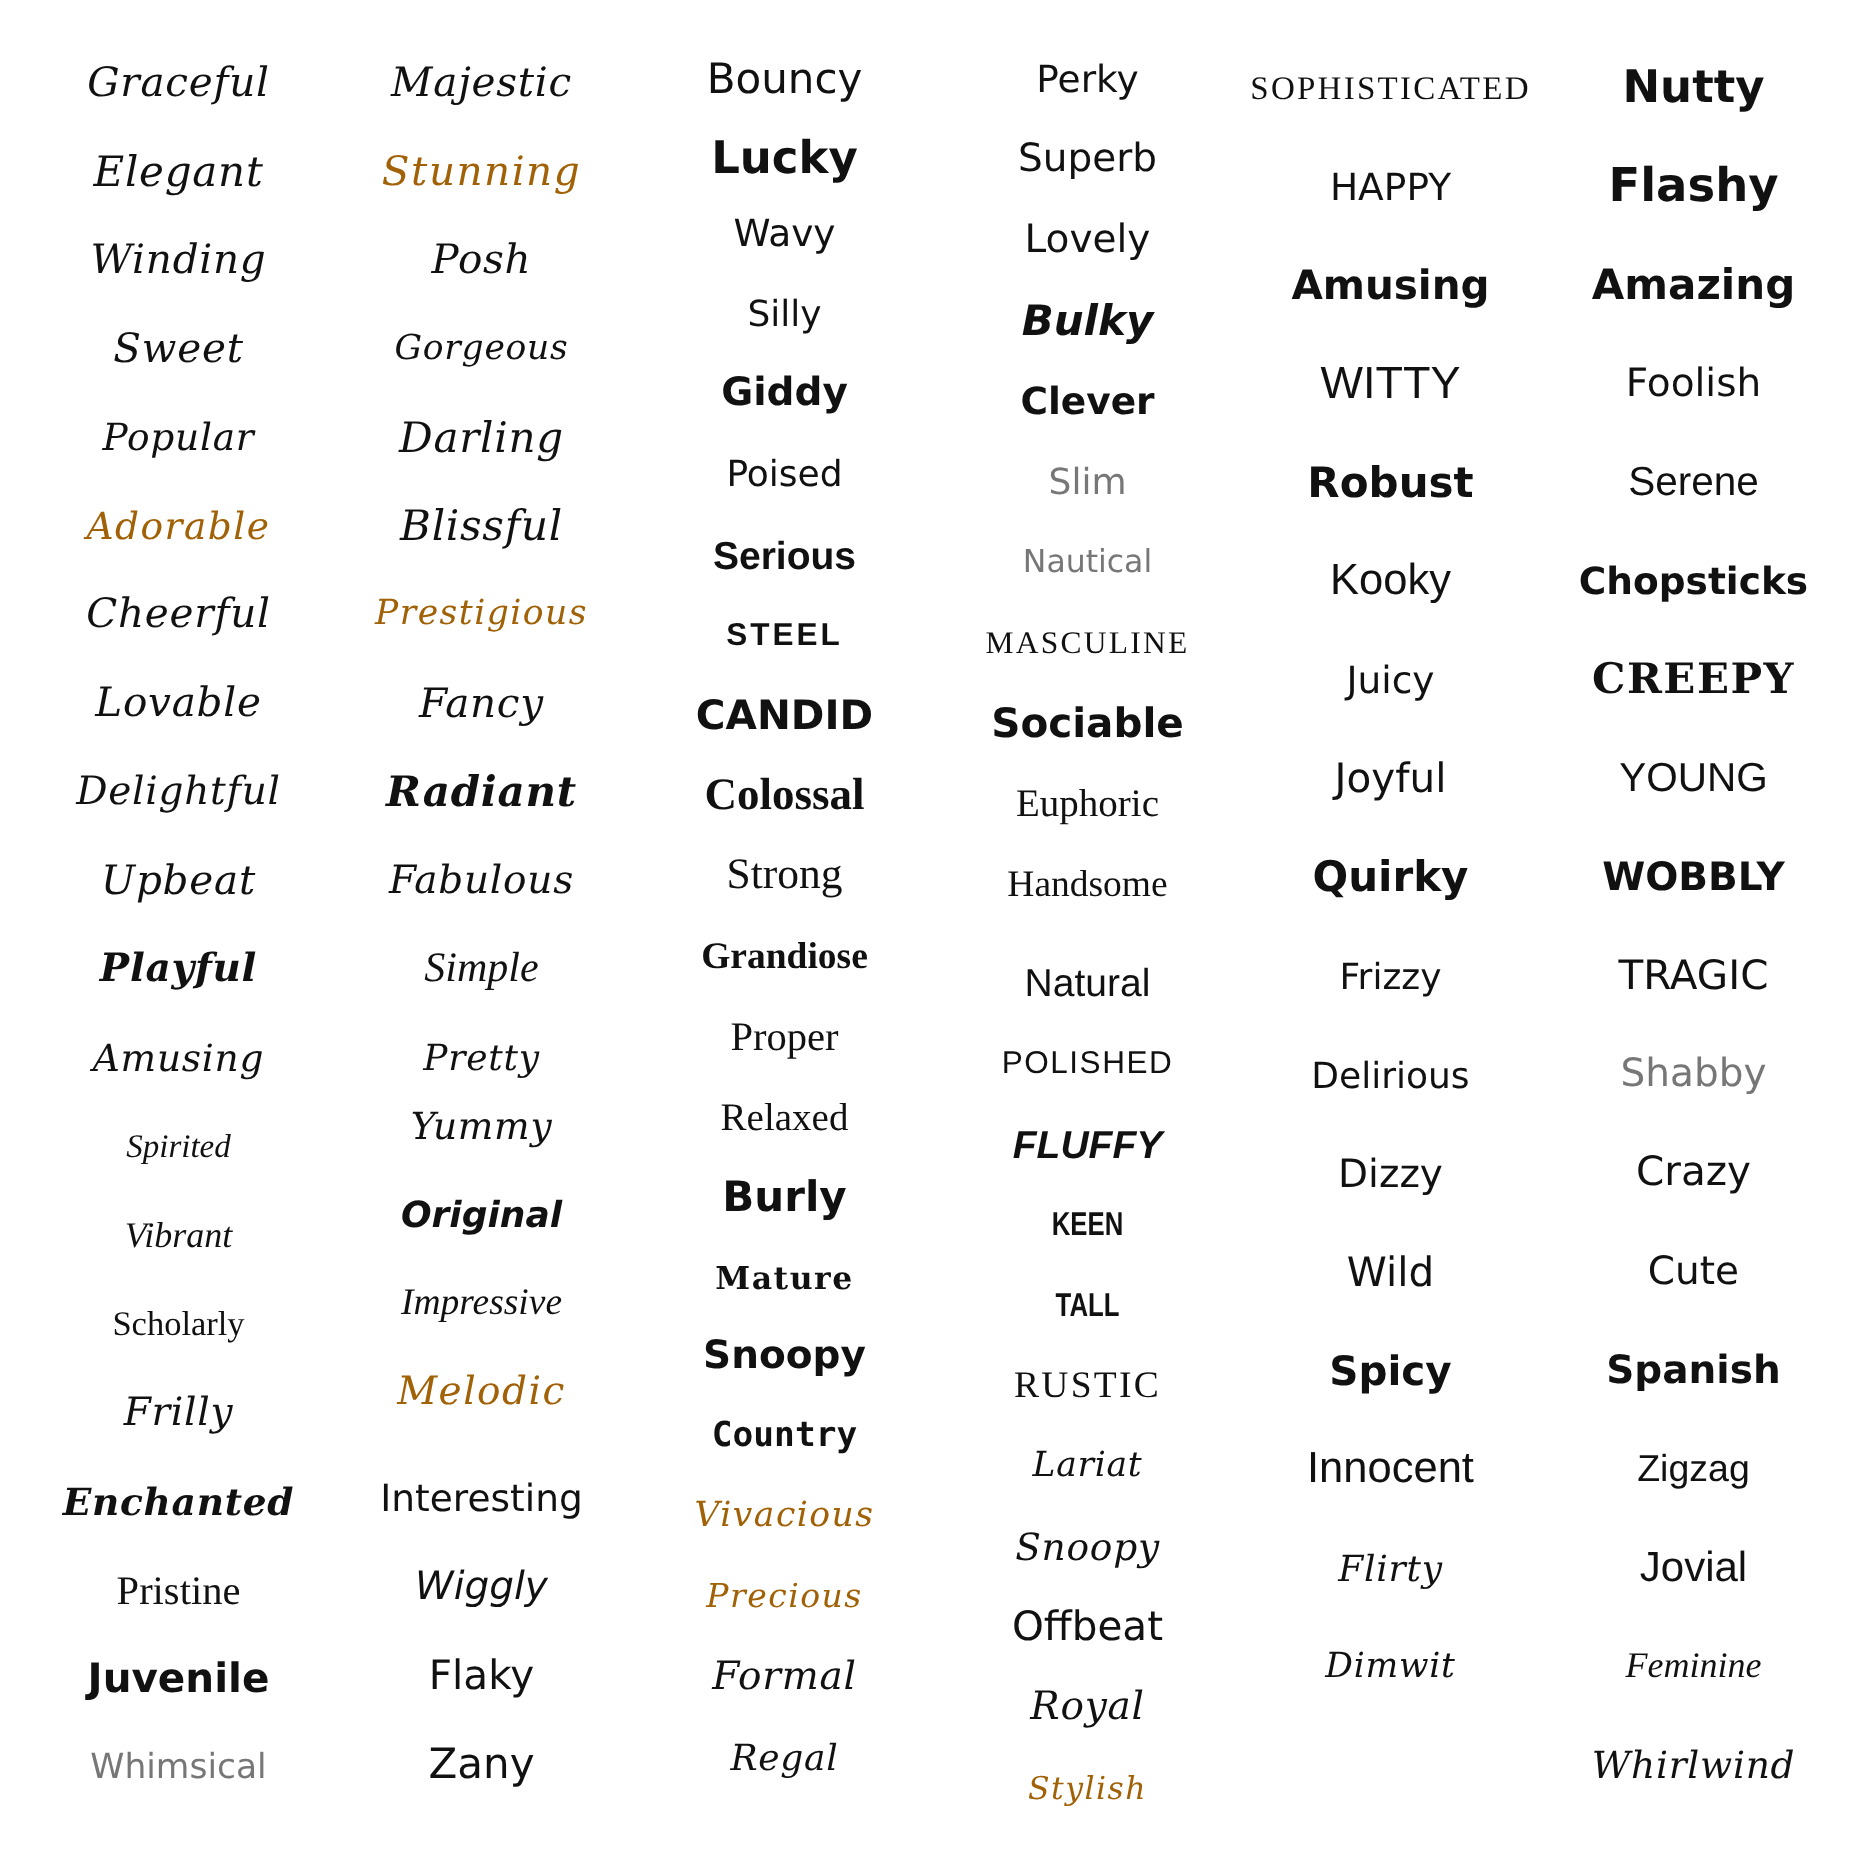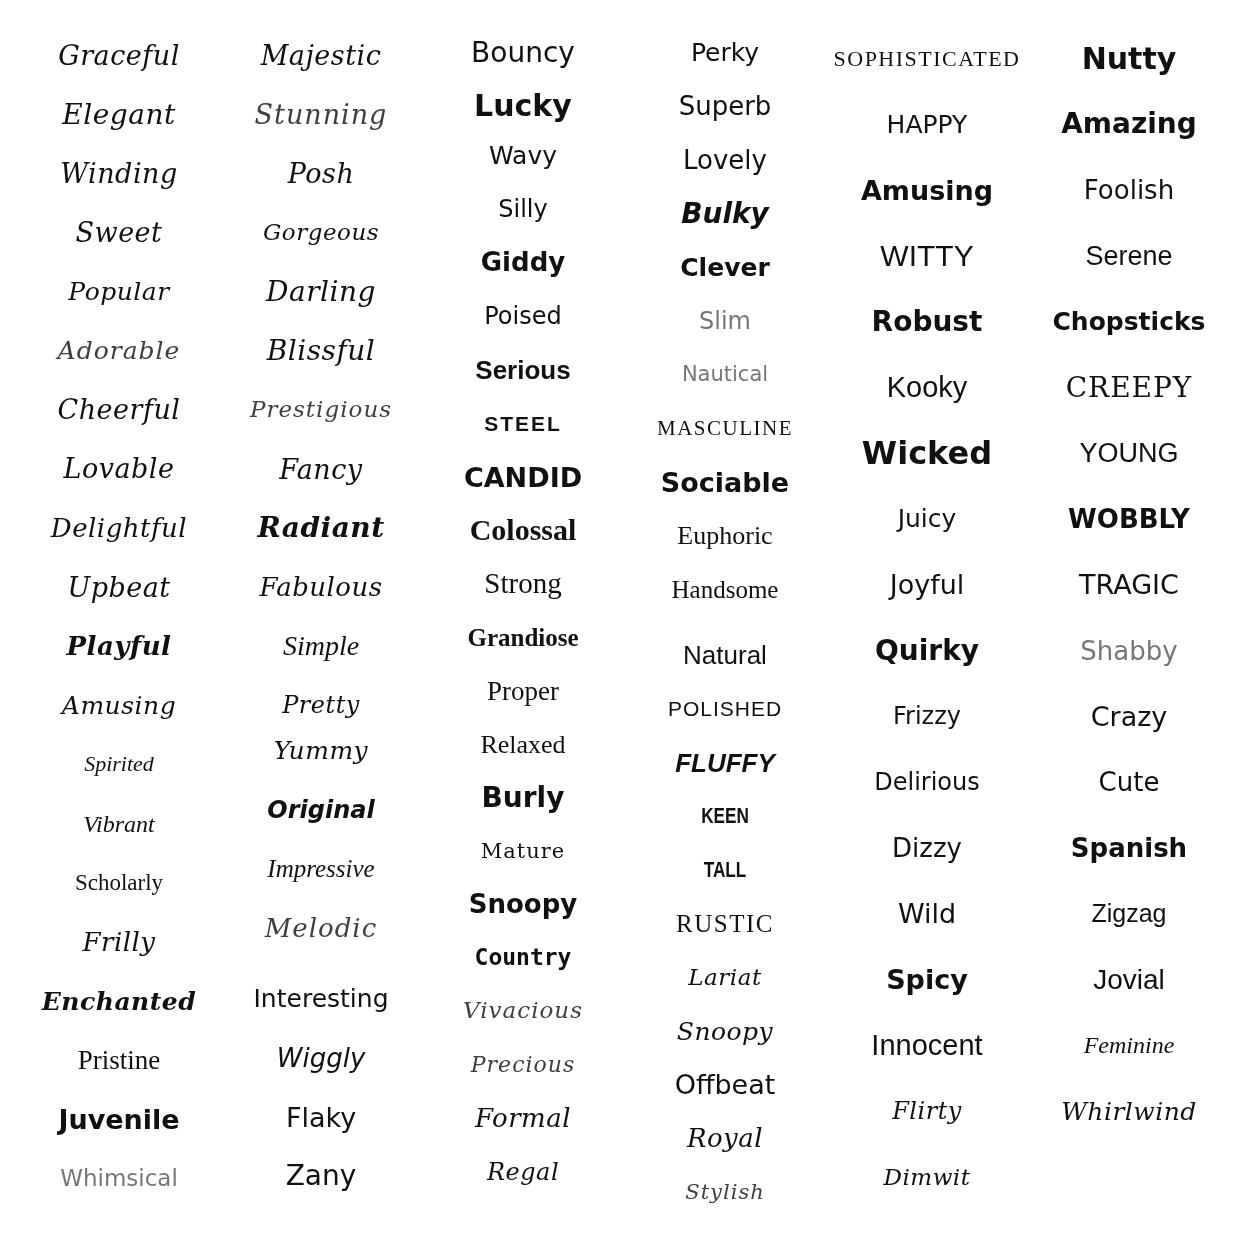--- a/index.html
+++ b/index.html
@@ -36,38 +36,38 @@
     width: 100%;
     text-align: center;
     line-height: 1.0;
     white-space: nowrap;
     color: #111111;
   }
 
   
   .s-script   { font-family: "DejaVu Serif", serif; font-style: italic; font-weight: 400; letter-spacing: 0.5px; }
   .s-script-b { font-family: "DejaVu Serif", serif; font-style: italic; font-weight: 700; letter-spacing: 0.5px; }
-  .s-script-l { font-family: "DejaVu Serif", serif; font-style: italic; font-weight: 400; color: #404040; letter-spacing: 1px; }
+  .s-script-l { font-family: "DejaVu Serif", serif; font-style: italic; font-weight: 400; color: #a16207; letter-spacing: 1px; }
   .s-serif    { font-family: "Liberation Serif", serif; font-weight: 400; }
   .s-serif-b  { font-family: "Liberation Serif", serif; font-weight: 700; }
   .s-sans     { font-family: "Liberation Sans", sans-serif; font-weight: 400; }
   .s-sans-b   { font-family: "Liberation Sans", sans-serif; font-weight: 700; }
   .s-sans-bi  { font-family: "Liberation Sans", sans-serif; font-weight: 700; font-style: italic; }
   .s-mono-b   { font-family: "DejaVu Sans Mono", monospace; font-weight: 700; }
   .s-caps     { font-family: "Liberation Sans", sans-serif; font-weight: 700; text-transform: uppercase; letter-spacing: 2px; }
   .s-caps-sm  { font-family: "Liberation Serif", serif; font-weight: 400; text-transform: uppercase; letter-spacing: 1.5px; }
   .s-cond     { font-family: "Liberation Sans", sans-serif; font-weight: 700; transform: scaleX(0.78); }
   .s-light    { font-family: "DejaVu Sans", sans-serif; font-weight: 400; color: #777777; }
   .s-thin     { font-family: "Liberation Sans", sans-serif; font-weight: 400; letter-spacing: 1px; }
   .s-deja     { font-family: "DejaVu Sans", sans-serif; font-weight: 400; }
   .s-deja-b   { font-family: "DejaVu Sans", sans-serif; font-weight: 700; }
   .s-deja-i   { font-family: "DejaVu Sans", sans-serif; font-style: italic; font-weight: 400; }
   .s-serif-i  { font-family: "Liberation Serif", serif; font-style: italic; }
   .s-deja-bi  { font-family: "DejaVu Sans", sans-serif; font-weight: 700; font-style: italic; }
-  .s-rough    { font-family: "DejaVu Serif", serif; font-weight: 400; letter-spacing: 1px; }
+  .s-rough    { font-family: "DejaVu Serif", serif; font-weight: 700; letter-spacing: 1px; }
 </style>
 </head>
 <body>
 
 <div id="sheet">
   <div class="column">
       <span class="word s-script" style="font-size: 27px; margin-top: 16.02px; margin-bottom: 16.02px;">Graceful</span>
       <span class="word s-script" style="font-size: 28px; margin-top: 15.5px; margin-bottom: 15.5px;">Elegant</span>
       <span class="word s-script" style="font-size: 27px; margin-top: 16.02px; margin-bottom: 16.02px;">Winding</span>
       <span class="word s-script" style="font-size: 27px; margin-top: 16.02px; margin-bottom: 16.02px;">Sweet</span>
@@ -158,35 +158,35 @@
       <span class="word s-script" style="font-size: 26px; margin-top: 13.8px; margin-bottom: 13.8px;">Royal</span>
       <span class="word s-script-l" style="font-size: 21px; margin-top: 16.43px; margin-bottom: 16.43px;">Stylish</span>
     </div>
   <div class="column">
       <span class="word s-caps-sm" style="font-size: 22px; margin-top: 22.01px; margin-bottom: 22.01px;">SOPHISTICATED</span>
       <span class="word s-deja" style="font-size: 25px; margin-top: 20.43px; margin-bottom: 20.43px;">HAPPY</span>
       <span class="word s-deja-b" style="font-size: 27px; margin-top: 19.38px; margin-bottom: 19.38px;">Amusing</span>
       <span class="word s-sans" style="font-size: 30px; margin-top: 17.81px; margin-bottom: 17.81px;">WITTY</span>
       <span class="word s-deja-b" style="font-size: 28px; margin-top: 18.86px; margin-bottom: 18.86px;">Robust</span>
       <span class="word s-sans" style="font-size: 29px; margin-top: 18.33px; margin-bottom: 18.33px;">Kooky</span>
-      <span class="word s-deja-b" style="font-size: 32px; margin-top: 16.76px; margin-bottom: 16.76px;">Wicked</span>
       <span class="word s-deja" style="font-size: 25px; margin-top: 20.43px; margin-bottom: 20.43px;">Juicy</span>
       <span class="word s-deja" style="font-size: 27px; margin-top: 19.38px; margin-bottom: 19.38px;">Joyful</span>
       <span class="word s-deja-b" style="font-size: 28px; margin-top: 18.86px; margin-bottom: 18.86px;">Quirky</span>
       <span class="word s-deja" style="font-size: 24px; margin-top: 20.96px; margin-bottom: 20.96px;">Frizzy</span>
       <span class="word s-deja" style="font-size: 24px; margin-top: 20.96px; margin-bottom: 20.96px;">Delirious</span>
       <span class="word s-deja" style="font-size: 26px; margin-top: 19.91px; margin-bottom: 19.91px;">Dizzy</span>
       <span class="word s-deja" style="font-size: 27px; margin-top: 19.38px; margin-bottom: 19.38px;">Wild</span>
       <span class="word s-deja-b" style="font-size: 27px; margin-top: 19.38px; margin-bottom: 19.38px;">Spicy</span>
       <span class="word s-sans" style="font-size: 29px; margin-top: 18.33px; margin-bottom: 18.33px;">Innocent</span>
       <span class="word s-script" style="font-size: 24px; margin-top: 20.96px; margin-bottom: 20.96px;">Flirty</span>
       <span class="word s-script" style="font-size: 23px; margin-top: 21.48px; margin-bottom: 21.48px;">Dimwit</span>
     </div>
   <div class="column">
       <span class="word s-deja-b" style="font-size: 30px; margin-top: 17.81px; margin-bottom: 17.81px;">Nutty</span>
+      <span class="word s-deja-b" style="font-size: 31px; margin-top: 17.28px; margin-bottom: 17.28px;">Flashy</span>
       <span class="word s-deja-b" style="font-size: 28px; margin-top: 18.86px; margin-bottom: 18.86px;">Amazing</span>
       <span class="word s-deja" style="font-size: 26px; margin-top: 19.91px; margin-bottom: 19.91px;">Foolish</span>
       <span class="word s-sans" style="font-size: 27px; margin-top: 19.38px; margin-bottom: 19.38px;">Serene</span>
       <span class="word s-deja-b" style="font-size: 25px; margin-top: 20.43px; margin-bottom: 20.43px;">Chopsticks</span>
       <span class="word s-rough" style="font-size: 28px; margin-top: 18.86px; margin-bottom: 18.86px;">CREEPY</span>
       <span class="word s-sans" style="font-size: 27px; margin-top: 19.38px; margin-bottom: 19.38px;">YOUNG</span>
       <span class="word s-deja-b" style="font-size: 26px; margin-top: 19.91px; margin-bottom: 19.91px;">WOBBLY</span>
       <span class="word s-deja" style="font-size: 27px; margin-top: 19.38px; margin-bottom: 19.38px;">TRAGIC</span>
       <span class="word s-light" style="font-size: 26px; margin-top: 19.91px; margin-bottom: 19.91px;">Shabby</span>
       <span class="word s-deja" style="font-size: 27px; margin-top: 19.38px; margin-bottom: 19.38px;">Crazy</span>

